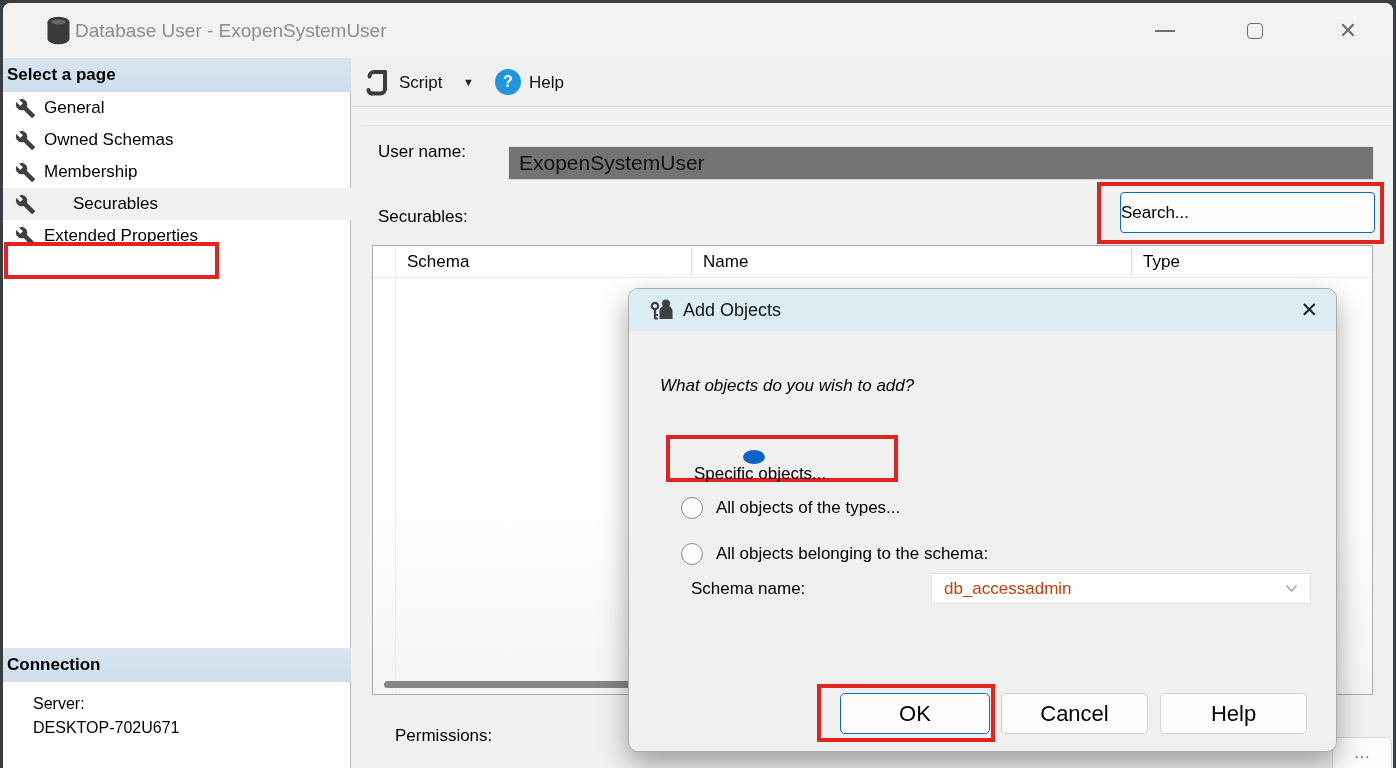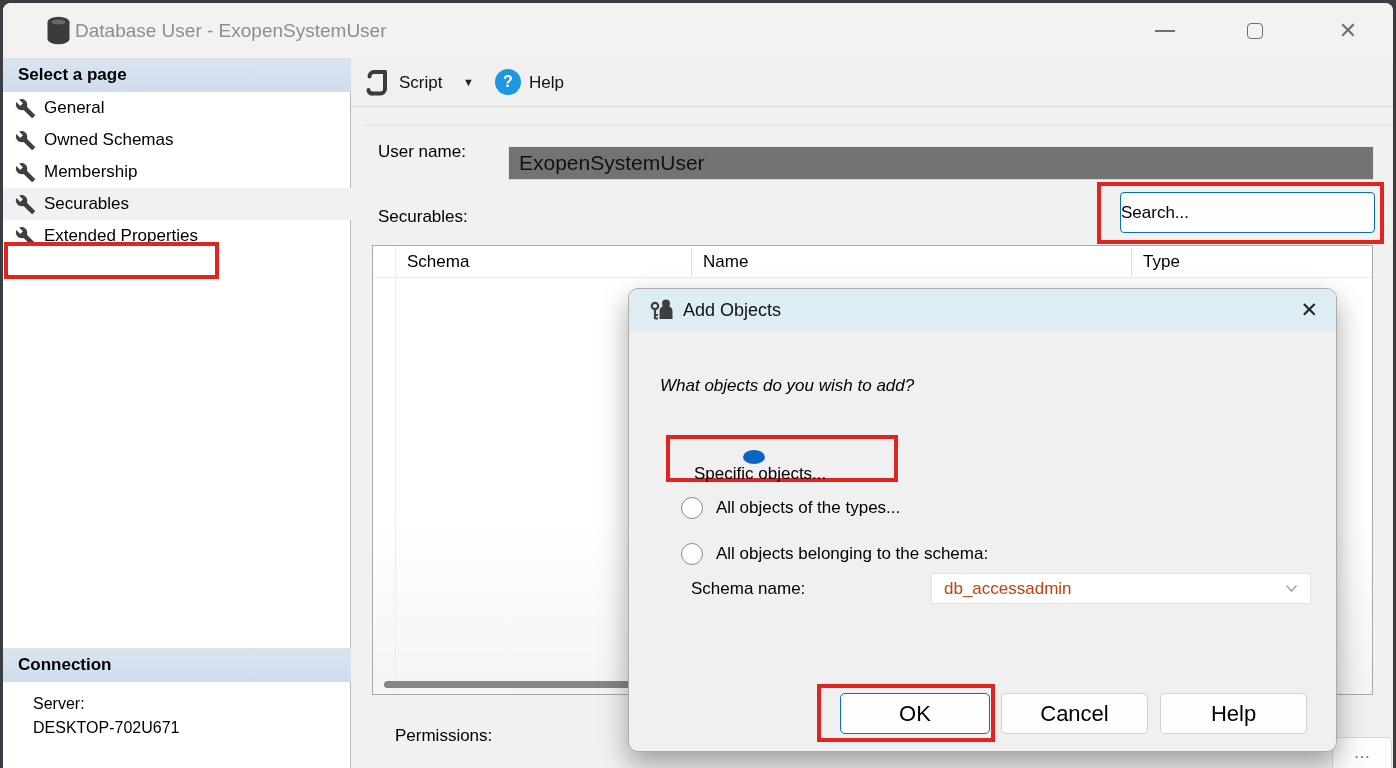--- a/index.html
+++ b/index.html
@@ -16,21 +16,21 @@
   #title-text { left:72px; top:0; height:55px; line-height:55px; font-size:19px; color:#8d8d8d; }
   .winctl { top:5px; width:50px; height:45px; display:flex; align-items:center; justify-content:center; color:#6f6f6f; }
   #btn-min { left:1137px; }
   #btn-max { left:1227px; }
   #btn-close { left:1320px; font-size:22px; font-weight:300; }
   #btn-min .dash { width:20px; height:2px; background:#6f6f6f; }
   #btn-max .sq { width:16px; height:16px; border:1.5px solid #6f6f6f; border-radius:4px; }
 
   
   #sidebar { left:0; top:55px; width:348px; height:710px; background:#ffffff; border-right:1px solid #b9b9b9; }
-  .side-header { position:absolute; left:0; width:348px; height:34px; line-height:34px; padding-left:15px;
+  .side-header { position:absolute; left:0; width:348px; height:34px; line-height:34px; padding-left:4px;
                  font-size:17px; font-weight:bold; color:#000;
                  background:linear-gradient(to bottom,#d9e4f0,#cfdded); }
   #side-header-top { top:0; }
   #side-header-conn { top:590px; }
   .side-item { position:absolute; left:0; width:348px; height:32px; display:flex; align-items:center; font-size:17px; color:#000; }
   .side-item .wrench { margin-left:12px; margin-right:8px; width:21px; height:21px; }
   .side-item.current { background:#f1f1f1; }
   #conn-server-label { left:30px; top:637px; font-size:16px; color:#000; }
   #conn-server-name  { left:30px; top:661px; font-size:16px; color:#000; }
 
@@ -140,21 +140,21 @@
           <path fill="#3f3f3f" d="M22.7 19l-9.1-9.1c.9-2.3.4-5-1.5-6.9-2-2-5-2.4-7.4-1.3L9 6 6 9 1.6 4.7C.4 7.1.9 10.1 2.9 12.1c1.9 1.9 4.6 2.4 6.9 1.5l9.1 9.1c.4.4 1 .4 1.4 0l2.3-2.3c.5-.4.5-1.1.1-1.4z"></path>
         </svg>
       <span>Owned Schemas</span>
     </div>
     <div class="side-item" style="top:98px;">
       <svg class="wrench" viewBox="0 0 24 24">
           <path fill="#3f3f3f" d="M22.7 19l-9.1-9.1c.9-2.3.4-5-1.5-6.9-2-2-5-2.4-7.4-1.3L9 6 6 9 1.6 4.7C.4 7.1.9 10.1 2.9 12.1c1.9 1.9 4.6 2.4 6.9 1.5l9.1 9.1c.4.4 1 .4 1.4 0l2.3-2.3c.5-.4.5-1.1.1-1.4z"></path>
         </svg>
       <span>Membership</span>
     </div>
-    <div class="side-item current" style="top:130px;">
+    <div class="side-item current" style="top:130px;gap:29px;">
       <svg class="wrench" viewBox="0 0 24 24">
           <path fill="#3f3f3f" d="M22.7 19l-9.1-9.1c.9-2.3.4-5-1.5-6.9-2-2-5-2.4-7.4-1.3L9 6 6 9 1.6 4.7C.4 7.1.9 10.1 2.9 12.1c1.9 1.9 4.6 2.4 6.9 1.5l9.1 9.1c.4.4 1 .4 1.4 0l2.3-2.3c.5-.4.5-1.1.1-1.4z"></path>
         </svg>
       <span>Securables</span>
     </div>
     <div class="side-item" style="top:162px;">
       <svg class="wrench" viewBox="0 0 24 24">
           <path fill="#3f3f3f" d="M22.7 19l-9.1-9.1c.9-2.3.4-5-1.5-6.9-2-2-5-2.4-7.4-1.3L9 6 6 9 1.6 4.7C.4 7.1.9 10.1 2.9 12.1c1.9 1.9 4.6 2.4 6.9 1.5l9.1 9.1c.4.4 1 .4 1.4 0l2.3-2.3c.5-.4.5-1.1.1-1.4z"></path>
         </svg>
       <span>Extended Properties</span>

